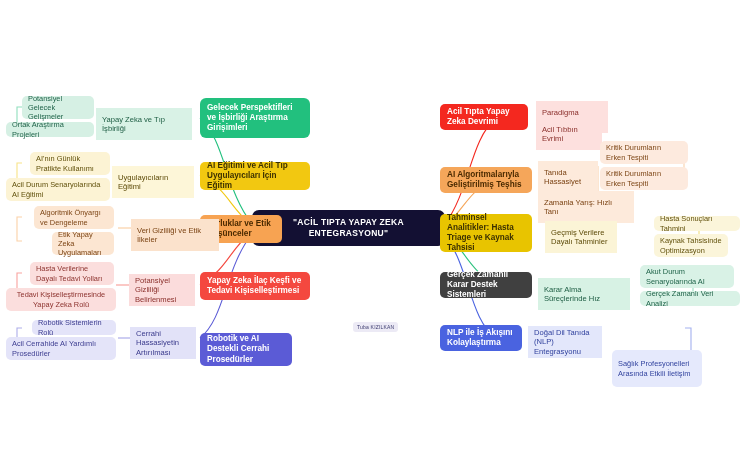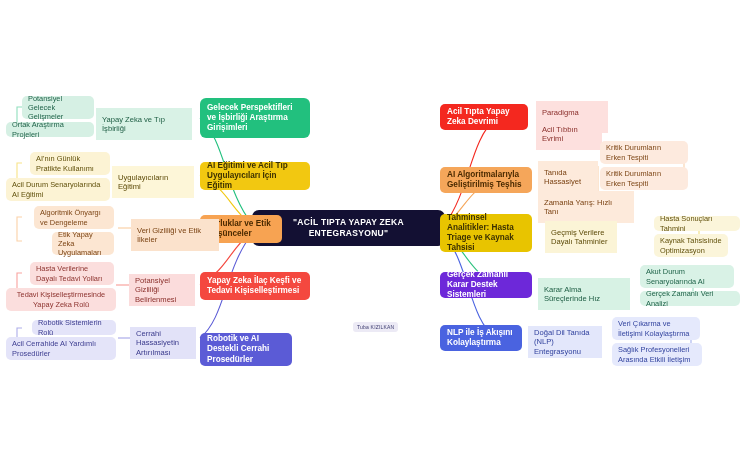--- a/index.html
+++ b/index.html
@@ -25,21 +25,21 @@
   
   .main{color:#ffffff;font-weight:bold;font-size:8.2px;padding:5px 7px;border-radius:5px;}
   .m-green {background:#22c07e;}
   .m-yellow{background:#f2c811;color:#3b3000;}
   .m-orange{background:#f7a352;color:#4a2a00;}
   .m-red   {background:#f4483f;}
   .m-purple{background:#5b5bd6;}
   .m-rred  {background:#f4281f;}
   .m-rorange{background:#f5a65a;color:#4a2a00;}
   .m-rgold {background:#e8c400;color:#3b3000;}
-  .m-rgreen{background:#6d28d9;}
+  .m-rgreen{background:#404040;}
   .m-rblue {background:#4a63e0;}
 
   
   .mid{font-size:7.6px;padding:16px 6px;border-radius:0;}
   .mid-teal  {background:#d9f2e6;color:#1c5c42;}
   .mid-cream {background:#fdf6d8;color:#5c4a08;}
   .mid-peach {background:#fbe2cc;color:#7a4212;}
   .mid-pink  {background:#fbdcdc;color:#8a2f2b;}
   .mid-lav   {background:#e2e2f8;color:#3a3a8c;}
   .mid-rpink {background:#fde0de;color:#8a2f2b;}
@@ -235,20 +235,17 @@
   <div class="node leaf lf-rmint" style="left:640px;top:291px;width:100px;height:15px;">
     <span>Gerçek Zamanlı Veri Analizi</span>
   </div>
 
   <div class="node main m-rblue" style="left:440px;top:325px;width:82px;height:26px;">
     <span>NLP ile İş Akışını Kolaylaştırma</span>
   </div>
   <div class="node mid mid-rblue" style="left:528px;top:326px;width:74px;height:24px;">
     <span>Doğal Dil Tanıda (NLP) Entegrasyonu</span>
   </div>
-  <div class="node leaf lf-rblue" style="left:612px;top:317px;width:88px;height:23px;">
-    <span>Veri Çıkarma ve İletişimi Kolaylaştırma</span>
-  </div>
-  <div class="node leaf lf-rblue" style="left:612px;top:343px;width:90px;height:23px;align-items:center;">
+  <div class="node leaf lf-rblue" style="left:612px;top:350px;width:90px;height:37px;align-items:center;">
     <span>Sağlık Profesyonelleri Arasında Etkili İletişim</span>
   </div>
 
 </div>
 
 </body></html>

